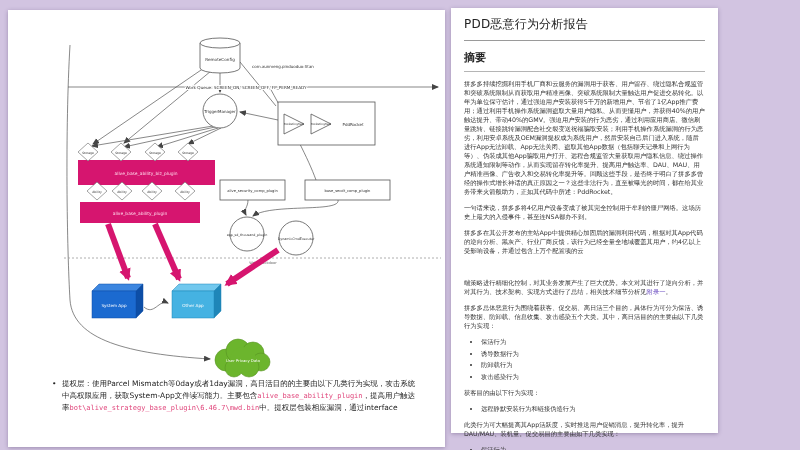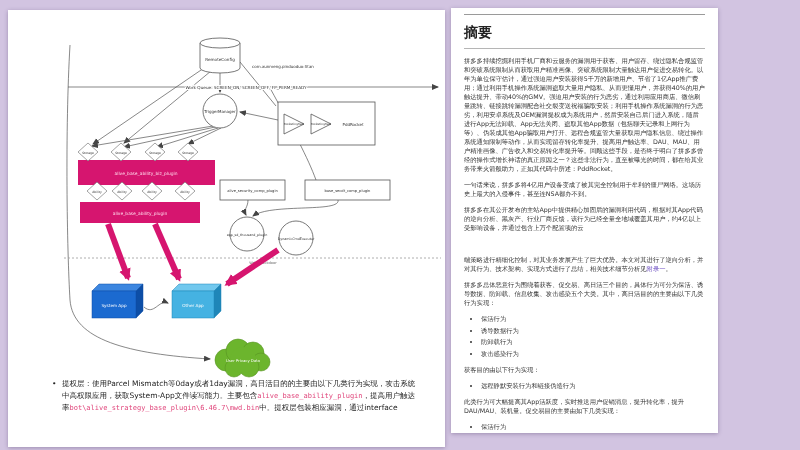--- a/index.html
+++ b/index.html
@@ -26,21 +26,21 @@
   .inline-code{
     font-family:"DejaVu Sans Mono","Liberation Mono",monospace;
     color:#e0457b;font-size:7px;
   }
 
   
   #right-page .inner{padding:6px 13px 0 13px;color:#222;}
   #doc-title{font-size:12px;font-weight:500;margin:2px 0 7px 0;letter-spacing:.2px;}
   hr{border:none;border-top:1px solid #9a9a9a;margin:0;}
   hr.light{border-top:1px solid #b5b5b5;}
-  #abstract-heading{font-size:14px;font-weight:bold;margin:9px 0 6px 0;font-family:Liberation Mono, monospace;}
+  #abstract-heading{font-size:11px;font-weight:bold;margin:9px 0 6px 0;font-family:Liberation Mono, monospace;}
   .body-copy{font-size:6.3px;line-height:1.43;color:#333;}
   .body-copy p{margin:7px 0;}
   p.gap-top{margin-top:23px;}
   .body-copy ul{margin:5px 0 5px 6px;padding-left:11px;}
   .body-copy li{margin:2.5px 0;}
   .doc-link{color:#6d4fc2;cursor:pointer;}
 
   svg text{font-family:"DejaVu Sans","Liberation Sans",sans-serif;}
   .halo{paint-order:stroke;stroke:#ffffff;stroke-width:2px;}
 </style>
@@ -188,20 +188,21 @@
     </g>
   </svg>
 
   <div id="left-bullet">
     <span class="marker">•</span><span>提权层：使用Parcel Mismatch等0day或者1day漏洞，高日活目的的主要由以下几类行为实现，攻击系统中高权限应用，获取System-App文件读写能力。主要包含</span><span class="inline-code">alive_base_ability_plugin</span><span>，提高用户触达率</span><span class="inline-code">bot\alive_strategy_base_plugin\6.46.7\mwd.bin</span><span>中。提权层包装相应漏洞，通过interface</span>
   </div>
 </div>
 
 <div class="page" id="right-page">
   <div class="inner">
+    <div id="doc-title">PDD恶意行为分析报告</div>
     <hr>
     <div id="abstract-heading">摘要</div>
     <hr class="light">
 
     <div class="body-copy">
       <p>拼多多持续挖掘利用手机厂商和云服务的漏洞用于获客、用户留存、绕过隐私合规监管和突破系统限制从而获取用户精准画像、突破系统限制大量触达用户促进交易转化。以年为单位保守估计，通过强迫用户安装获得5千万的新增用户、节省了1亿App推广费用；通过利用手机操作系统漏洞盗取大量用户隐私、从而更懂用户，并获得40%的用户触达提升、带动40%的GMV。强迫用户安装的行为恶劣，通过利用应用商店、微信刷量跳转、链接跳转漏洞配合社交裂变送祝福骗取安装；利用手机操作系统漏洞的行为恶劣，利用安卓系统及OEM漏洞提权成为系统用户，然后安装自己后门进入系统，随后进行App无法卸载、App无法关闭、盗取其他App数据（包括聊天记录和上网行为等）、伪装成其他App骗取用户打开、远程合规监管大量获取用户隐私信息、绕过操作系统通知限制等动作，从而实现留存转化率提升、提高用户触达率、DAU、MAU、用户精准画像、广告收入和交易转化率提升等。回顾这些手段，是否终于明白了拼多多曾经的操作式增长神话的真正原因之一？这些非法行为，直至被曝光的时间，都在给其业务带来火箭般助力，正如其代码中所述：PddRocket。</p>
       <p>一句话来说，拼多多将4亿用户设备变成了被其完全控制用于牟利的僵尸网络。这场历史上最大的入侵事件，甚至连NSA都办不到。</p>
       <p>拼多多在其公开发布的主站App中提供精心加固后的漏洞利用代码，根据对其App代码的逆向分析、黑灰产、行业厂商反馈，该行为已经全量全地域覆盖其用户，约4亿以上受影响设备，并通过包含上万个配置项的云</p>
       <p class="gap-top"><span>端策略进行精细化控制，对其业务发展产生了巨大优势。本文对其进行了逆向分析，并对其行为、技术架构、实现方式进行了总结，相关技术细节分析见</span><span class="doc-link">附录一</span><span>。</span></p>
       <p>拼多多总体恶意行为围绕着获客、促交易、高日活三个目的，具体行为可分为保活、诱导数据、防卸载、信息收集、攻击感染五个大类。其中，高日活目的的主要由以下几类行为实现：</p>

